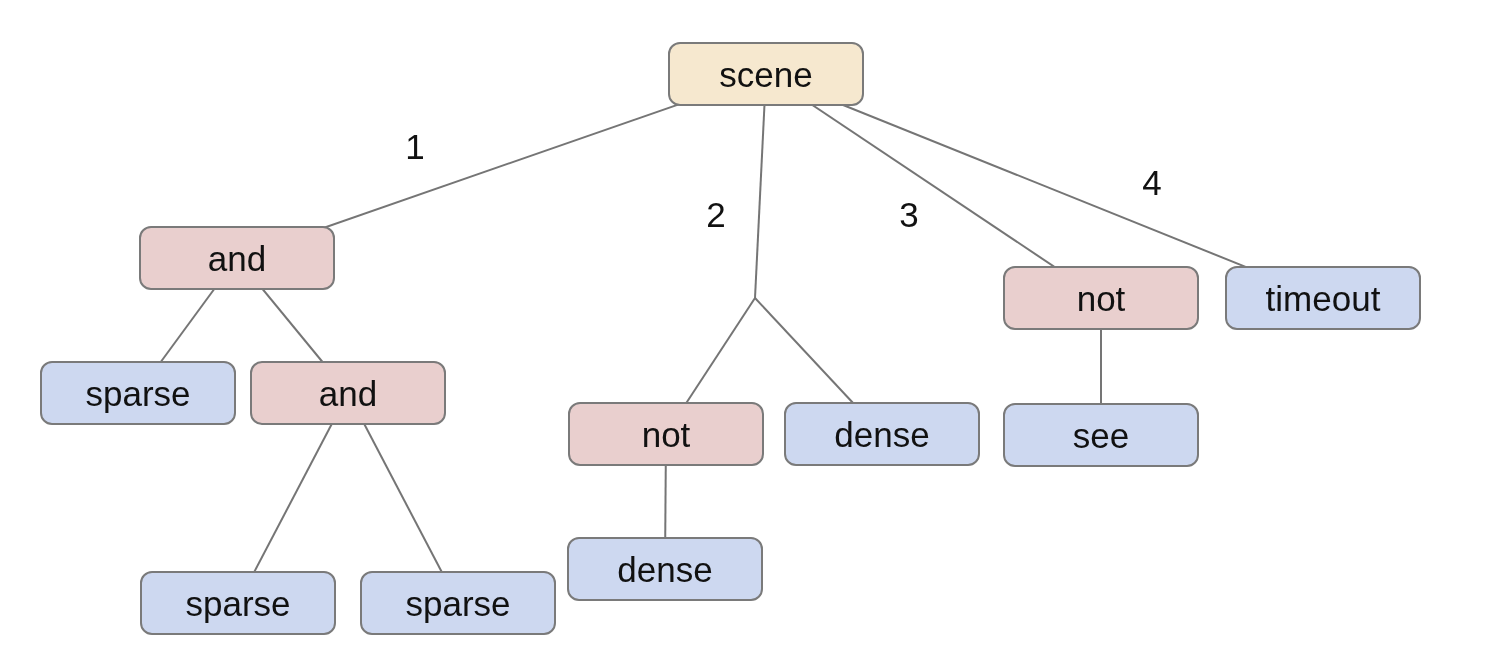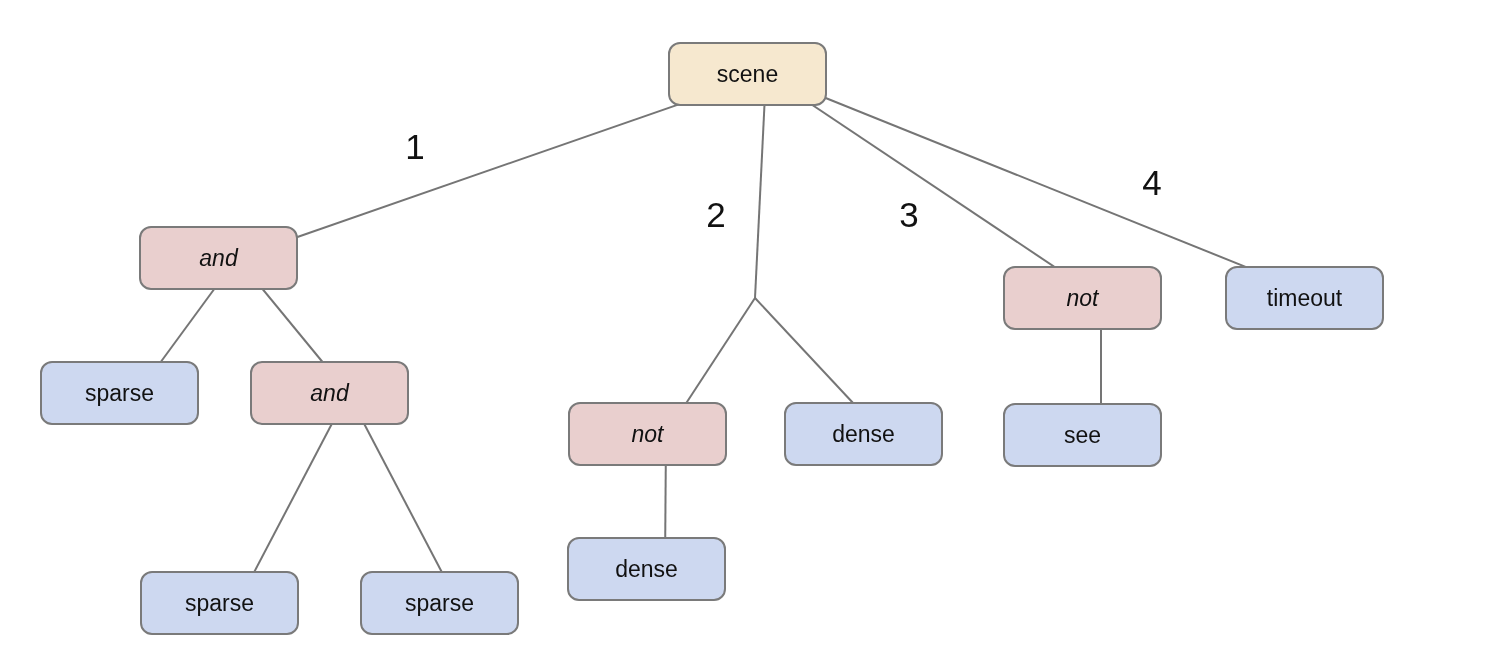--- a/index.html
+++ b/index.html
@@ -20,34 +20,34 @@
     left: 0;
     top: 0;
     pointer-events: none;
   }
   .edges line {
     stroke: var(--edge-color, #757575);
     stroke-width: 2;
   }
   .node {
     position: absolute;
-    width: 159px;
+    width: 196px;
     height: 64px;
     box-sizing: border-box;
     border: 2px solid var(--border-color, #7a7a7a);
     border-radius: 12px;
     display: flex;
     align-items: center;
     justify-content: center;
-    font-size: 23px;
+    font-size: 35px;
     color: var(--text-color, #111111);
     line-height: 1;
   }
   .node--root  { background: var(--root-fill, #f6e8cf); }
-  .node--op    { background: var(--op-fill, #e9cfce); font-style: italic; }
+  .node--op    { background: var(--op-fill, #e9cfce); }
   .node--leaf  { background: var(--leaf-fill, #cdd8f0); text-align: right; }
   .edge-label {
     position: absolute;
     transform: translate(-50%, -50%);
     font-size: 35px;
     color: var(--text-color, #111111);
     line-height: 1;
   }
 </style>
 </head>

